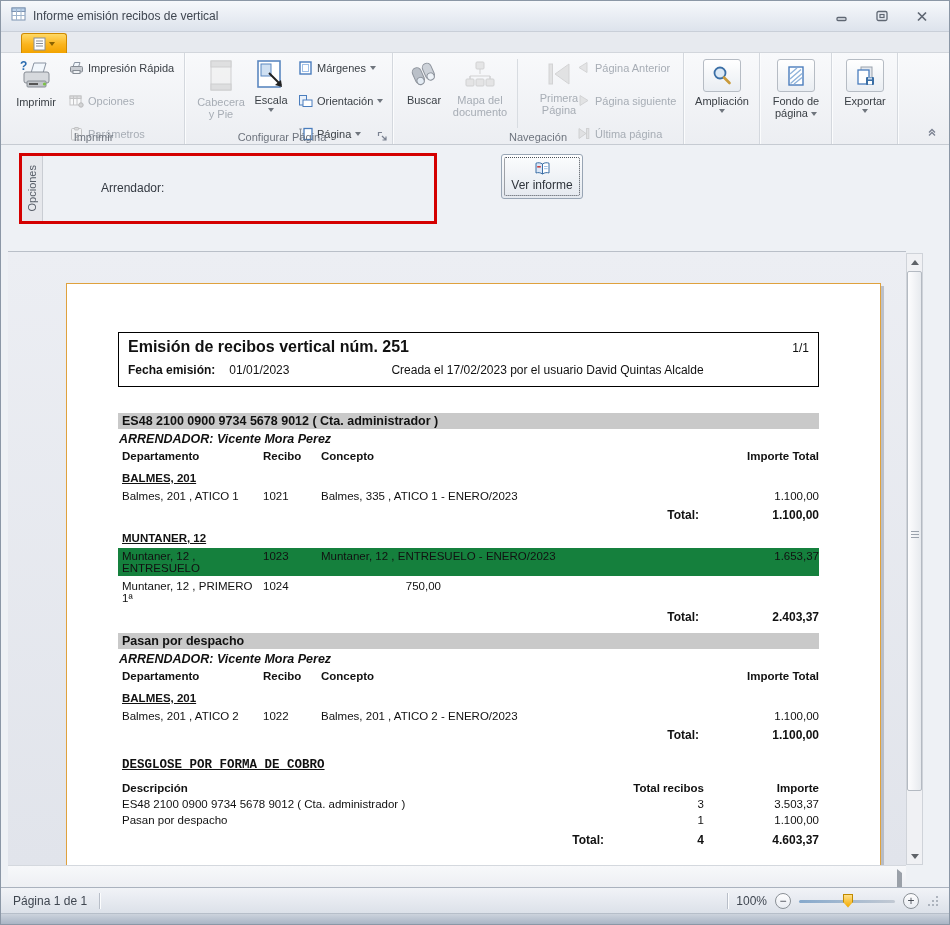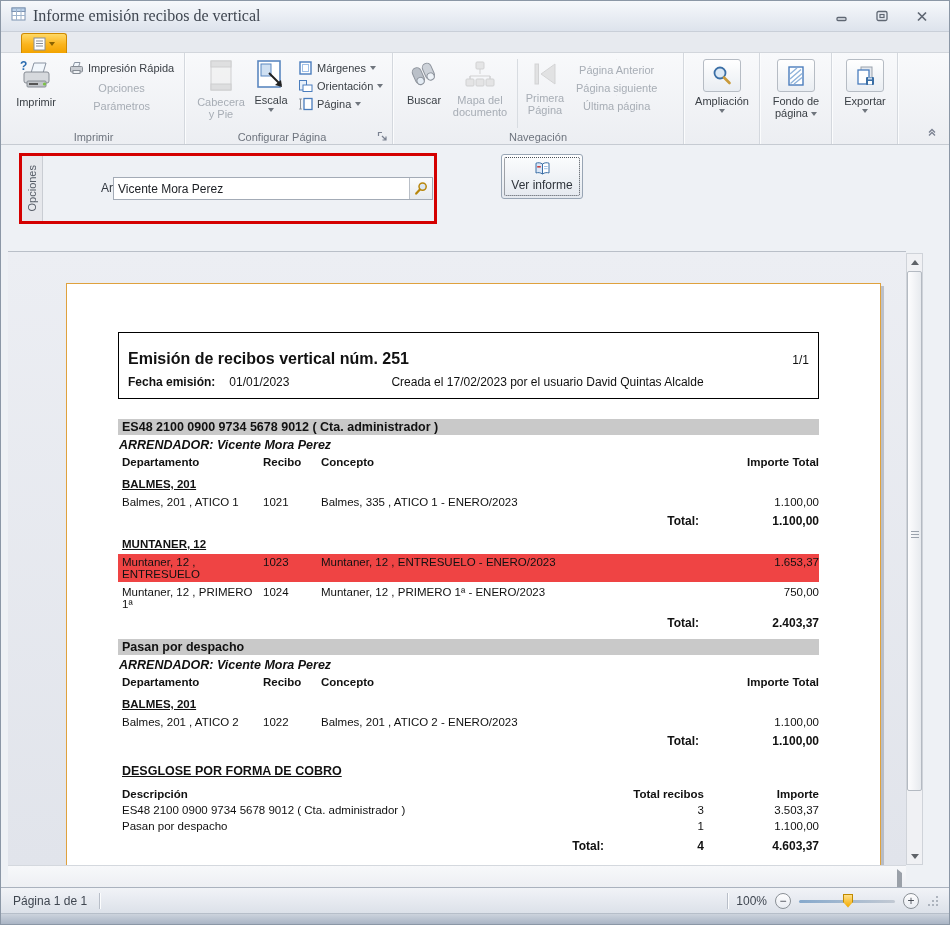--- a/index.html
+++ b/index.html
@@ -5,44 +5,44 @@
   * { margin:0; padding:0; box-sizing:border-box; }
   html,body { width:950px; height:925px; }
   body { font-family:"Liberation Sans", sans-serif; background:#eef1f5; overflow:hidden; }
 
   .window { position:relative; width:950px; height:925px; border:1px solid #8b97a6; background:#eef1f5; }
 
   
   .titlebar { position:absolute; left:0; top:0; width:948px; height:31px;
     background:linear-gradient(#f6f8fb,#dde3ec); border-bottom:1px solid #c9cfd8;
     display:flex; align-items:center; padding-left:10px; }
-  .titlebar .ttl { font-size:16px; color:#3f4650; margin-left:7px;font-family:Liberation Serif, serif; }
+  .titlebar .ttl { font-size:12px; color:#3f4650; margin-left:7px; }
   .winbtns { position:absolute; right:14px; top:6px; display:flex; gap:14px; }
   .winbtn { width:26px; height:18px; display:flex; align-items:center; justify-content:center; cursor:default; }
 
   
   .tabrow { position:absolute; left:0; top:31px; width:948px; height:21px;
     background:#e7eaef; border-bottom:1px solid #d2d6dc; }
   .filetab { position:absolute; left:20px; top:1px; width:46px; height:20px;
     background:linear-gradient(#ffd965,#fbb41d 55%,#f2a300); border:1px solid #cf8a00;
     border-bottom:none; border-radius:3px 3px 0 0; display:flex; align-items:center; justify-content:center; gap:3px; }
 
   
   .ribbon { position:absolute; left:0; top:52px; width:948px; height:92px;
     background:linear-gradient(#f8f9fb,#eceef2); border-bottom:1px solid #c6cbd2; }
   .rgroup { position:absolute; top:0; height:91px; border-right:1px solid #d4d8de; box-shadow:1px 0 0 #fbfcfd; }
   .glabel { position:absolute; bottom:1px; left:0; right:0; text-align:center; font-size:11px; color:#6e747e; }
   .bigbtn { position:absolute; top:3px; display:flex; flex-direction:column; align-items:center;
     padding-top:3px; border-radius:3px; cursor:default; }
   .bigbtn .blabel { font-size:11px; line-height:12px; color:#3b4046; text-align:center; margin-top:3px; }
   .bigbtn.disabled .blabel { color:#a7adb5; }
   .bigbtn.disabled svg { opacity:.55; filter:grayscale(1); }
-  .smallcol { position:absolute; top:6px; display:flex; flex-direction:column; gap:1px; }
+  .smallcol { position:absolute; top:6px; display:flex; flex-direction:column; gap:16px; }
   .smallbtn { display:flex; align-items:center; gap:4px; font-size:11px; color:#3b4046; height:17px; cursor:default; }
-  .smallbtn.disabled { color:#a7adb5;flex-direction:column; }
+  .smallbtn.disabled { color:#a7adb5; }
   .smallbtn.disabled svg { opacity:.55; filter:grayscale(1); }
   .dd-arrow { width:0; height:0; border-left:3px solid transparent; border-right:3px solid transparent;
     border-top:4px solid #6f757d; display:inline-block; }
   .boxicon { width:38px; height:33px; border:1px solid #b6bcc4; border-radius:3px;
     background:linear-gradient(#ffffff,#e9edf2); display:flex; align-items:center; justify-content:center; }
   .launcher { position:absolute; right:3px; bottom:2px; width:13px; height:13px; }
   .chevron { position:absolute; right:10px; bottom:6px; width:14px; height:14px; }
 
   
   .optionsbar { position:absolute; left:0; top:144px; width:948px; height:106px; background:#eef1f5; }
@@ -59,45 +59,45 @@
     background:linear-gradient(#fcfdfe,#e4e9ef); display:flex; flex-direction:column; align-items:center; justify-content:center; gap:2px; cursor:default; }
   .verinforme .focus { position:absolute; inset:2px; border:1px dotted #4a4f57; border-radius:2px; }
   .verinforme .vlab { font-size:12px; color:#2f343b; }
 
   
   .preview { position:absolute; left:7px; top:250px; width:898px; height:614px;
     background:linear-gradient(#eceef3,#e1e4eb); border-top:1px solid #b9bfc8; overflow:hidden; }
   .page { position:absolute; left:58px; top:31px; width:815px; height:600px; background:#fff;
     border:1px solid #dfa13d; box-shadow:3px 3px 0 rgba(150,155,165,.55); padding:48px 61px 0 51px; color:#111; }
 
-  .rpt-headerbox { border:1px solid #000; padding:17px 9px 9px 9px; margin-bottom:20px; }
+  .rpt-headerbox { border:1px solid #000; padding:5px 9px 9px 9px; margin-bottom:26px; }
   .rpt-title-row { display:flex; align-items:baseline; }
   .rpt-title { font-size:16px; font-weight:bold; flex:1; }
   .rpt-page { font-size:12px; }
   .rpt-fecha-row { display:flex; font-size:12px; margin-top:7px; }
   .rpt-fecha-label { font-weight:bold; }
   .rpt-fecha-val { margin-left:14px; }
   .rpt-creada { margin-left:102px; }
 
   .band { background:#c9c9c9; font-weight:bold; font-size:12.5px; padding:1px 4px; margin-top:9px; }
   .arrendador-line { font-weight:bold; font-size:12.5px; margin:3px 0 4px 1px;font-style:italic; }
   .cols, .row { display:flex; font-size:11.5px; }
   .cols { font-weight:bold; margin-bottom:2px; }
   .c-dep { width:145px; padding-left:4px; }
   .c-rec { width:58px; }
   .c-con { flex:1; }
   .c-imp { width:120px; text-align:right; }
   .row { padding:2px 0; margin-top:2px; }
-  .row.shaded { background:#ef4444; }
+  .row.shaded { background:#15803d; }
   .groupname { font-weight:bold; font-size:11.5px; text-decoration:underline; margin:10px 0 4px 4px; }
   .totalrow { display:flex; justify-content:flex-end; font-size:12px; font-weight:bold; margin:4px 0 6px 0; }
   .totalrow .tl { text-align:right; }
   .totalrow .tv { width:120px; text-align:right; }
 
-  .desglose-title { font-weight:bold; font-size:12.5px; text-decoration:underline; margin:16px 0 10px 4px; }
+  .desglose-title { font-weight:bold; font-size:12.5px; text-decoration:underline; margin:16px 0 10px 4px;font-family:Liberation Mono, monospace; }
   .dcols, .drow { display:flex; font-size:11.5px; }
   .dcols { font-weight:bold; margin-bottom:3px;justify-content:center; }
   .d-desc { flex:1; padding-left:4px; }
   .d-rec { width:100px; text-align:right; }
   .d-imp { width:115px; text-align:right; }
   .drow { margin-top:4px; }
   .dtotal { display:flex; font-size:12px; font-weight:bold; margin-top:7px; }
   .dtotal .sp { flex:1; }
 
   
@@ -298,21 +298,21 @@
         <svg width="32" height="32" viewBox="0 0 32 32">
             <rect x="12" y="3" width="8" height="7" rx="1" fill="#d4d7db" stroke="#aeb3ba"></rect>
             <path d="M16 10 v5 M6 20 v-3 h20 v3 M6 17 v3 M26 17 v3" fill="none" stroke="#aeb3ba"></path>
             <rect x="2" y="20" width="8" height="7" rx="1" fill="#d4d7db" stroke="#aeb3ba"></rect>
             <rect x="12" y="20" width="8" height="7" rx="1" fill="#d4d7db" stroke="#aeb3ba"></rect>
             <rect x="22" y="20" width="8" height="7" rx="1" fill="#d4d7db" stroke="#aeb3ba"></rect>
           </svg>
         <span class="blabel">Mapa del documento</span>
       </div>
       <div style="position:absolute; left:124px; top:6px; bottom:16px; width:1px; background:#d8dce1;"></div>
-      <div class="bigbtn disabled" style="left:128px; width:48px;">
+      <div class="bigbtn disabled" style="left:142px; width:48px;">
         <svg width="30" height="30" viewBox="0 0 30 30">
             <rect x="5" y="5" width="3.5" height="20" fill="#ced2d8" stroke="#b2b8c0"></rect>
             <polygon points="25,5 11,15 25,25" fill="#ced2d8" stroke="#b2b8c0"></polygon>
           </svg>
         <span class="blabel">Primera Página</span>
       </div>
       <div class="smallcol" style="left:183px;">
         <div class="smallbtn disabled">
           <svg width="15" height="13" viewBox="0 0 15 13">
               <polygon points="11,1.5 3,6.5 11,11.5" fill="#d2d6db" stroke="#b2b8c0"></polygon>
@@ -384,29 +384,20 @@
         </svg>
     </div>
   </div>
 
   <div class="optionsbar">
     <div class="redbox">
       <div class="opt-tab">
         <span>Opciones</span>
       </div>
       <span class="fieldlabel">Arrendador:</span>
-      <div class="lookupwrap">
-        <input type="text" value="Vicente Mora Perez" style="">
-        <span class="lookupbtn">
-          <svg width="15" height="15" viewBox="0 0 15 15">
-              <circle cx="8.6" cy="5.6" r="3.6" fill="#dbe7f3" stroke="#b8860b" stroke-width="1.5"></circle>
-              <line x1="5.9" y1="8.6" x2="2.2" y2="12.6" stroke="#b8860b" stroke-width="2.2" stroke-linecap="round"></line>
-            </svg>
-        </span>
-      </div>
     </div>
     <div class="verinforme">
       <span class="focus"></span>
       <svg width="17" height="15" viewBox="0 0 17 15">
         <path d="M8.5 3 C6.5 1.5 3.8 1.5 2 2.2 V12 C3.8 11.3 6.5 11.5 8.5 13 Z" fill="#dce8f8" stroke="#3a6ea5"></path>
         <path d="M8.5 3 C10.5 1.5 13.2 1.5 15 2.2 V12 C13.2 11.3 10.5 11.5 8.5 13 Z" fill="#ffffff" stroke="#3a6ea5"></path>
         <rect x="3.2" y="5" width="3.6" height="1.6" fill="#c94040"></rect>
         <rect x="10" y="5" width="3.6" height="1" fill="#9fc0e8"></rect>
         <rect x="10" y="7.2" width="3.6" height="1" fill="#9fc0e8"></rect>
       </svg>
@@ -453,21 +444,20 @@
       <div class="groupname">MUNTANER, 12</div>
       <div class="row shaded">
         <span class="c-dep">Muntaner, 12 , ENTRESUELO</span>
         <span class="c-rec">1023</span>
         <span class="c-con">Muntaner, 12 , ENTRESUELO - ENERO/2023</span>
         <span class="c-imp">1.653,37</span>
       </div>
       <div class="row">
         <span class="c-dep">Muntaner, 12 , PRIMERO 1ª</span>
         <span class="c-rec">1024</span>
-        <span class="c-con">Muntaner, 12 , PRIMERO 1ª - ENERO/2023</span>
         <span class="c-imp">750,00</span>
       </div>
       <div class="totalrow">
         <span class="tl">Total:</span>
         <span class="tv">2.403,37</span>
       </div>
 
       <div class="band">Pasan por despacho</div>
       <div class="arrendador-line">ARRENDADOR: Vicente Mora Perez</div>
       <div class="cols">

